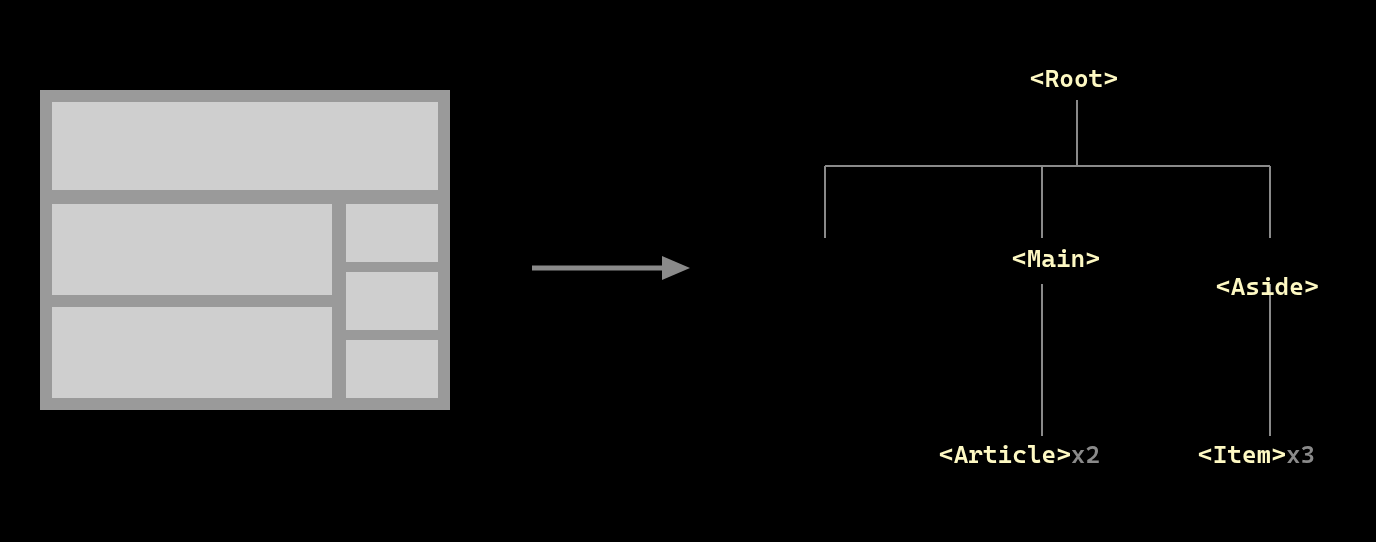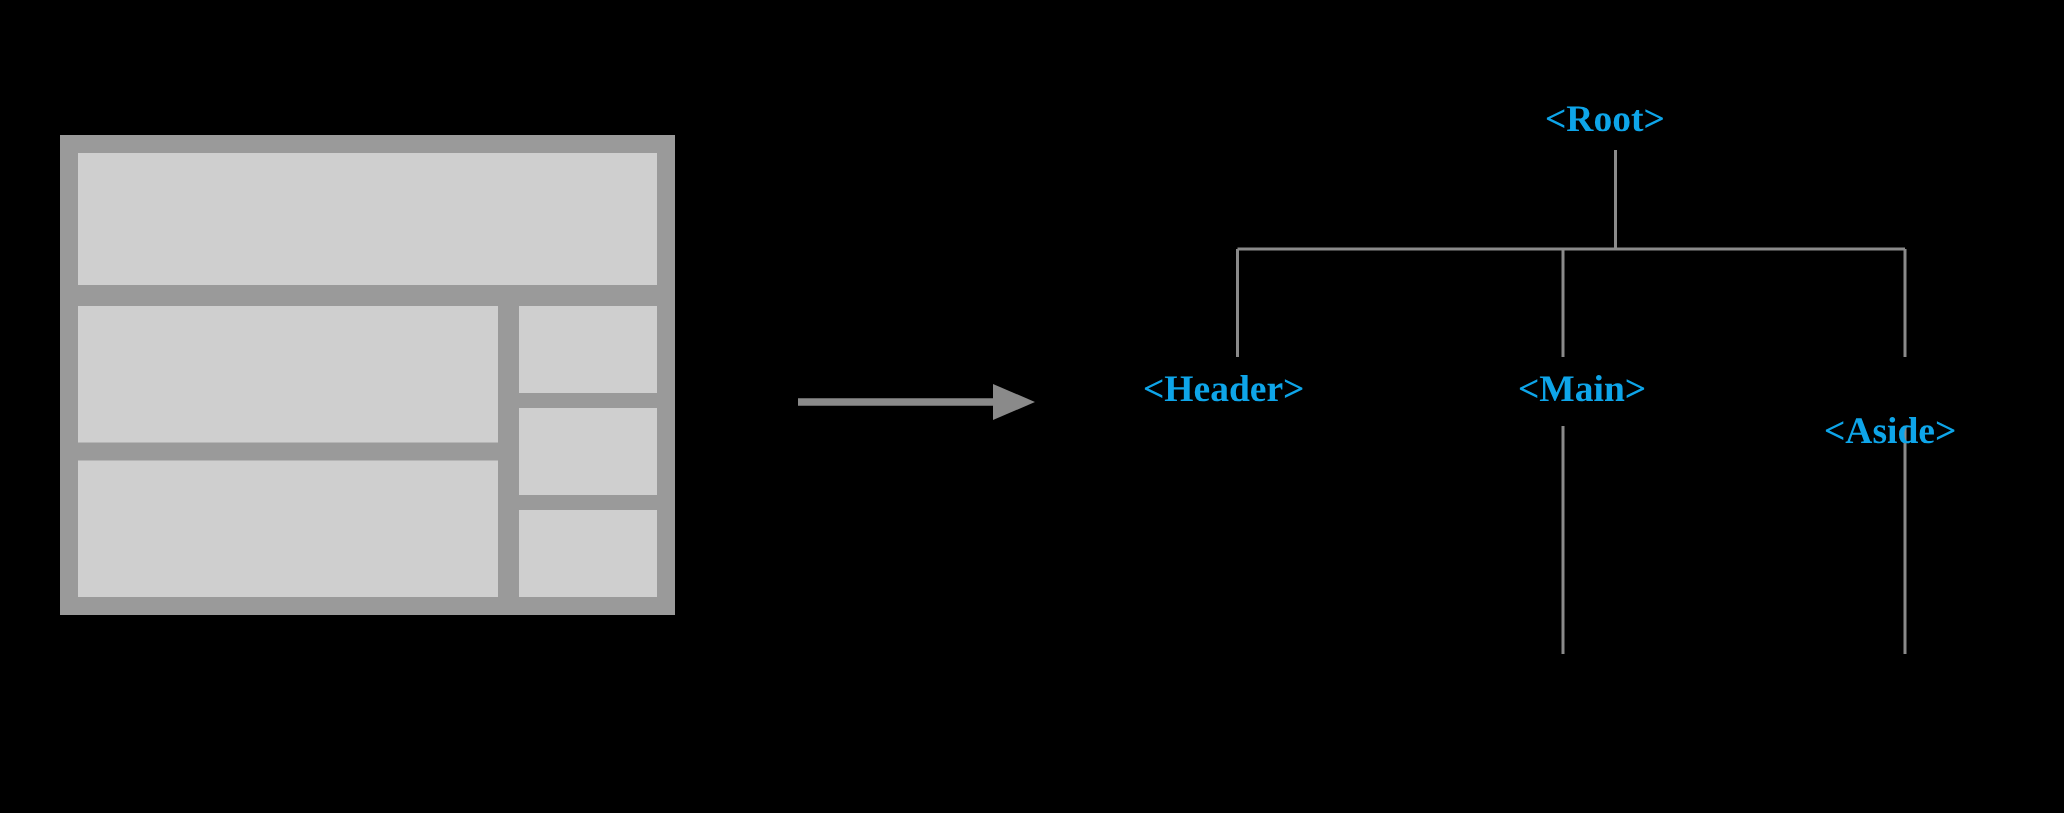--- a/index.html
+++ b/index.html
@@ -71,21 +71,21 @@
     top: 58px;
     width: 600px;
     height: 440px;
   }
   .node {
     position: absolute;
     white-space: nowrap;
     font-size: 25px;
     font-weight: 600;
   }
-  .tag { color: #0ea5e9; font-family: Liberation Serif, serif; }
+  .tag { color: #fef9c3; }
   .mult { color: #8a8a8a; font-weight: 600; }
   .tree svg.lines {
     position: absolute;
     left: 0; top: 0;
     width: 600px; height: 440px;
   }
   .tree svg.lines line {
     stroke: #8a8a8a;
     stroke-width: 2;
   }
@@ -128,23 +128,26 @@
 
     <line x1="302" y1="226" x2="302" y2="378"></line>
 
     <line x1="530" y1="226" x2="530" y2="378"></line>
   </svg>
 
   <div class="node" style="left:290px; top:6px;">
     <span class="tag">&lt;Root&gt;</span>
   </div>
 
-  <div class="node" style="left:22px; top:186px;">
-    <span class="tag">&lt;Header&gt;</span>
-  </div>
   <div class="node" style="left:272px; top:186px;">
     <span class="tag">&lt;Main&gt;</span>
   </div>
   <div class="node" style="left:476px; top:186px;margin-top:28px;">
     <span class="tag">&lt;Aside&gt;</span>
   </div>
 
+  <div class="node" style="left:199px; top:382px;">
+    <span class="tag">&lt;Article&gt;</span><span class="mult">x2</span>
+  </div>
+  <div class="node" style="left:458px; top:382px;">
+    <span class="tag">&lt;Item&gt;</span><span class="mult">x3</span>
+  </div>
 </div>
 
 </body></html>

